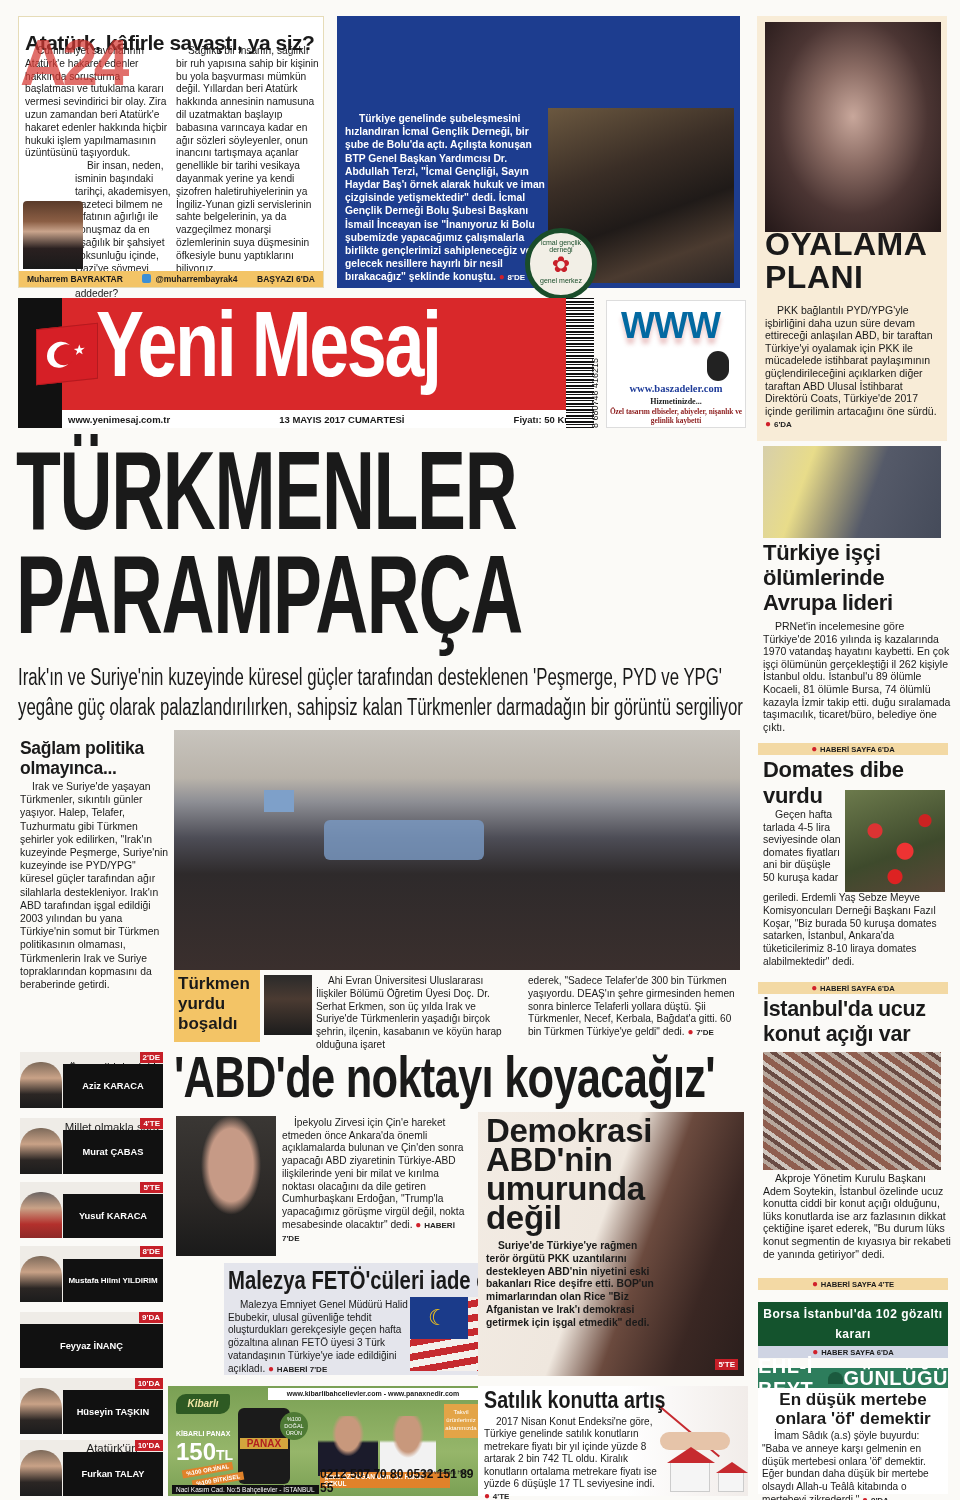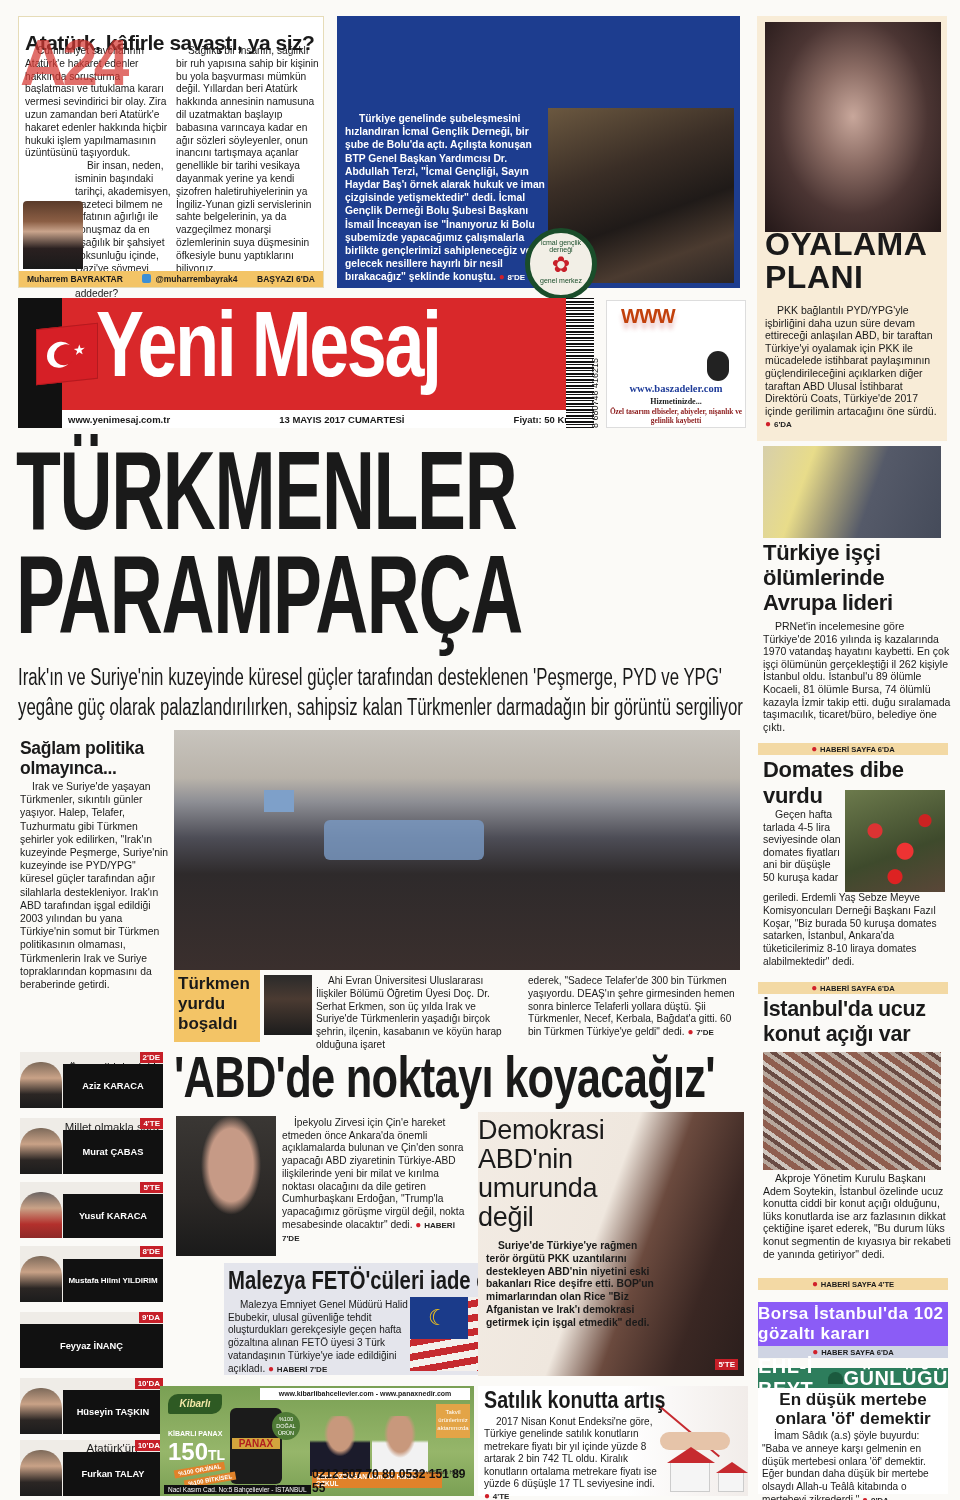--- a/index.html
+++ b/index.html
@@ -40,21 +40,21 @@
   #masthead .flag .crescent { position: absolute; left: 10px; top: 14px; width: 26px; height: 26px; border-radius: 50%; background: #fff; }
   #masthead .flag .crescent::after { content: ""; position: absolute; left: 7px; top: 3px; width: 22px; height: 21px; border-radius: 50%; background: #d61f26; }
   #masthead .flag .star { position: absolute; left: 36px; top: 16px; color: #fff; font-size: 14px; }
   #masthead .title { position: absolute; left: 78px; top: -6px; font-size: 92px; font-weight: bold; color: #fff; letter-spacing: -3px; transform: scaleX(0.78); transform-origin: left top; white-space: nowrap; }
   #masthead .strip { position: absolute; left: 44px; bottom: 0; width: 516px; height: 18px; background: #fff; display: flex; justify-content: space-between; align-items: center; font-size: 9.5px; font-weight: bold; padding: 0 10px 0 6px; }
   #barcode { left: 566px; top: 298px; width: 28px; height: 130px; background: repeating-linear-gradient(180deg,#111 0 1px,#fff 1px 3px,#111 3px 5px,#fff 5px 6px); }
   #barcode-num { left: 590px; top: 300px; font-size: 9px; writing-mode: vertical-rl; transform: rotate(180deg); height: 128px; }
 
   
   #ad-www { left: 606px; top: 300px; width: 140px; height: 128px; background: #fff; border: 1px solid #ddd; text-align: center; }
-  #ad-www .www { position: absolute; left: 14px; top: 4px; font-size: 20px; font-weight: 900; color: #c2410c; letter-spacing: -1px; text-shadow: 0 6px 4px rgba(180,40,40,0.25); }
+  #ad-www .www { position: absolute; left: 14px; top: 4px; font-size: 36px; font-weight: 900; color: #0369a1; letter-spacing: -1px; text-shadow: 0 6px 4px rgba(180,40,40,0.25); }
   #ad-www .mouse { position: absolute; left: 100px; top: 50px; width: 22px; height: 30px; border-radius: 11px; background: #222; }
   #ad-www .url { position: absolute; left: 0; top: 82px; width: 100%; font-size: 10.5px; font-weight: bold; color: #1f3c99; font-family: "Liberation Serif", serif; }
   #ad-www .hiz { position: absolute; left: 0; top: 96px; width: 100%; font-size: 8px; font-weight: bold; font-family: "Liberation Serif", serif; }
   #ad-www .desc { position: absolute; left: 0; top: 106px; width: 100%; font-size: 7.3px; color: #8b1a1a; font-weight: bold; font-family: "Liberation Serif", serif; line-height: 9px; }
 
   
   #headline1 { left: 16px; top: 436px; font-size: 112px; font-weight: 900; letter-spacing: -2px; transform: scaleX(0.655); transform-origin: left top; white-space: nowrap; line-height: 110px; }
   #headline2 { left: 16px; top: 540px; font-size: 112px; font-weight: 900; letter-spacing: -2px; transform: scaleX(0.655); transform-origin: left top; white-space: nowrap; line-height: 110px; }
   #subhead { left: 18px; top: 662px; width: 1000px; font-size: 23px; line-height: 30px; transform: scaleX(0.73); transform-origin: left top; }
 
@@ -84,21 +84,21 @@
   #domates .photo { position: absolute; left: 845px; top: 790px; width: 100px; height: 102px; background: radial-gradient(circle at 30% 40%, #d33 0 7px, transparent 8px), radial-gradient(circle at 60% 60%, #e33 0 8px, transparent 9px), radial-gradient(circle at 80% 30%, #c22 0 6px, transparent 7px), radial-gradient(circle at 50% 85%, #d22 0 7px, transparent 8px), linear-gradient(160deg,#6c7a4c,#3e4a2c 60%,#5a4638); }
   #domates .txt1 { position: absolute; left: 763px; top: 808px; width: 80px; font-size: 10.2px; line-height: 12.8px; }
   #domates .txt2 { position: absolute; left: 763px; top: 892px; width: 190px; font-size: 10.2px; line-height: 12.8px; }
   #domates-bar { left: 758px; top: 982px; width: 190px; }
 
   #ist h3 { position: absolute; left: 763px; top: 997px; font-size: 21.5px; line-height: 25px; font-weight: 900; width: 190px; letter-spacing: -0.3px; }
   #ist .photo { position: absolute; left: 763px; top: 1052px; width: 178px; height: 118px; background: repeating-linear-gradient(35deg,#8f5e4f 0 6px,#b7a79c 6px 10px,#6a4c44 10px 14px,#cfc5bd 14px 18px); }
   #ist .txt { position: absolute; left: 763px; top: 1172px; width: 190px; font-size: 10.2px; line-height: 12.8px; }
   #ist-bar { left: 758px; top: 1278px; width: 190px; }
 
-  #borsa { left: 758px; top: 1302px; width: 190px; height: 44px; background: #8b5cf6; color: #fff; font-size: 17px; line-height: 20px; font-weight: 900; text-align: left; padding-top: 2px; letter-spacing: 0.5px; }
+  #borsa { left: 758px; top: 1302px; width: 190px; height: 44px; background: #14532d; color: #fff; font-size: 12px; line-height: 20px; font-weight: 900; text-align: center; padding-top: 2px; letter-spacing: 0.5px; }
   #borsa-bar { left: 758px; top: 1346px; width: 190px; background: #cfd4e3; }
 
   #ehl { left: 758px; top: 1368px; width: 190px; height: 126px; background: #fff; }
   #ehl .top { height: 20px; background: #2d7d5c; color: #fff; font-size: 20px; font-weight: 900; display: flex; justify-content: space-around; align-items: center; letter-spacing: 0.5px; }
   #ehl h3 { text-align: center; font-size: 17px; line-height: 19px; font-weight: 900; margin-top: 2px; }
   #ehl .txt { font-size: 10.1px; line-height: 12.8px; padding: 2px 4px; }
 
   
   .col-card { position: absolute; left: 20px; width: 143px; height: 56px; background: #efece7; }
   .col-card .pic { position: absolute; left: 0; bottom: 0; width: 42px; height: 46px; border-radius: 20px 20px 0 0; background: linear-gradient(180deg,#7d6a5a 0,#c9a287 35%,#2b2624 70%,#1c1c1c 100%); }
@@ -112,25 +112,25 @@
   #erdogan-txt { left: 282px; top: 1117px; width: 192px; font-size: 10.2px; line-height: 12.7px; }
 
   #malezya { left: 176px; top: 1263px; width: 296px; height: 112px; background: #e4e5ec; margin-left: 48px; }
   #malezya h3 { position: absolute; left: 4px; top: 2px; font-size: 26px; font-weight: 900; white-space: nowrap; transform: scaleX(0.78); transform-origin: left top; }
   #malezya .txt { position: absolute; left: 4px; top: 36px; width: 180px; font-size: 10px; line-height: 12.7px; }
   #malezya .flag { position: absolute; left: 186px; top: 34px; width: 106px; height: 74px; background: repeating-linear-gradient(170deg,#c62a2f 0 7px,#f4f0ec 7px 14px); }
   #malezya .flag .canton { position: absolute; left: 0; top: 0; width: 58px; height: 42px; background: #1b3b8a; }
   #malezya .flag .canton span { position: absolute; left: 18px; top: 8px; color: #f2c21a; font-size: 22px; }
 
   #rice { left: 478px; top: 1112px; width: 266px; height: 264px; background: linear-gradient(110deg,#f3ece4 0%,#efe7de 45%,#6b4a3e 60%,#3a2723 80%,#2a1e1c 100%); }
-  #rice h3 { position: absolute; left: 0; top: 4px; font-size: 27px; line-height: 29px; font-weight: 400; letter-spacing: -0.3px; }
+  #rice h3 { position: absolute; left: 8px; top: 4px; font-size: 33px; line-height: 29px; font-weight: 700; letter-spacing: -0.3px; }
   #rice .txt { position: absolute; left: 8px; top: 128px; width: 170px; font-size: 10.3px; line-height: 12.8px; font-weight: bold; }
   #rice .page { position: absolute; right: 6px; bottom: 6px; background: #c61f28; color: #fff; font-size: 8px; font-weight: bold; padding: 1px 3px; }
 
-  #kibarli { left: 160px; top: 1386px; width: 314px; height: 110px; background: linear-gradient(180deg,#7aa054,#96b66a 60%,#7aa054); }
+  #kibarli { left: 168px; top: 1386px; width: 314px; height: 110px; background: linear-gradient(180deg,#7aa054,#96b66a 60%,#7aa054); }
   #kibarli .urls { position: absolute; left: 100px; top: 2px; right: 4px; height: 12px; background: #fff; font-size: 7px; font-weight: bold; text-align: center; line-height: 12px; }
   #kibarli .brand { position: absolute; left: 8px; top: 8px; width: 54px; height: 20px; background: #2e5a23; color: #f2e7a6; font-size: 10px; font-style: italic; font-weight: bold; text-align: center; line-height: 20px; border-radius: 10px 2px; }
   #kibarli .k-name { position: absolute; left: 8px; top: 44px; font-size: 7px; color: #fff; font-weight: bold; }
   #kibarli .price { position: absolute; left: 8px; top: 52px; font-size: 24px; color: #fff; font-weight: 900; }
   #kibarli .price small { font-size: 14px; }
   #kibarli .jar { position: absolute; left: 70px; top: 22px; width: 52px; height: 76px; background: #1b1b1b; border-radius: 6px; }
   #kibarli .jar span { position: absolute; left: 2px; top: 30px; width: 48px; background: #d3a53d; color: #b11f1f; font-size: 10px; font-weight: 900; text-align: center; }
   #kibarli .badge1, #kibarli .badge2 { position: absolute; left: 14px; background: #e0822a; color: #fff; font-size: 6px; font-weight: bold; padding: 1px 4px; transform: rotate(-10deg); }
   #kibarli .badge1 { top: 80px; } #kibarli .badge2 { top: 90px; left: 24px; }
   #kibarli .natural { position: absolute; left: 112px; top: 26px; width: 28px; height: 28px; border-radius: 50%; background: #4e7a35; color: #fff; font-size: 5.5px; text-align: center; line-height: 7px; padding-top: 4px; }

